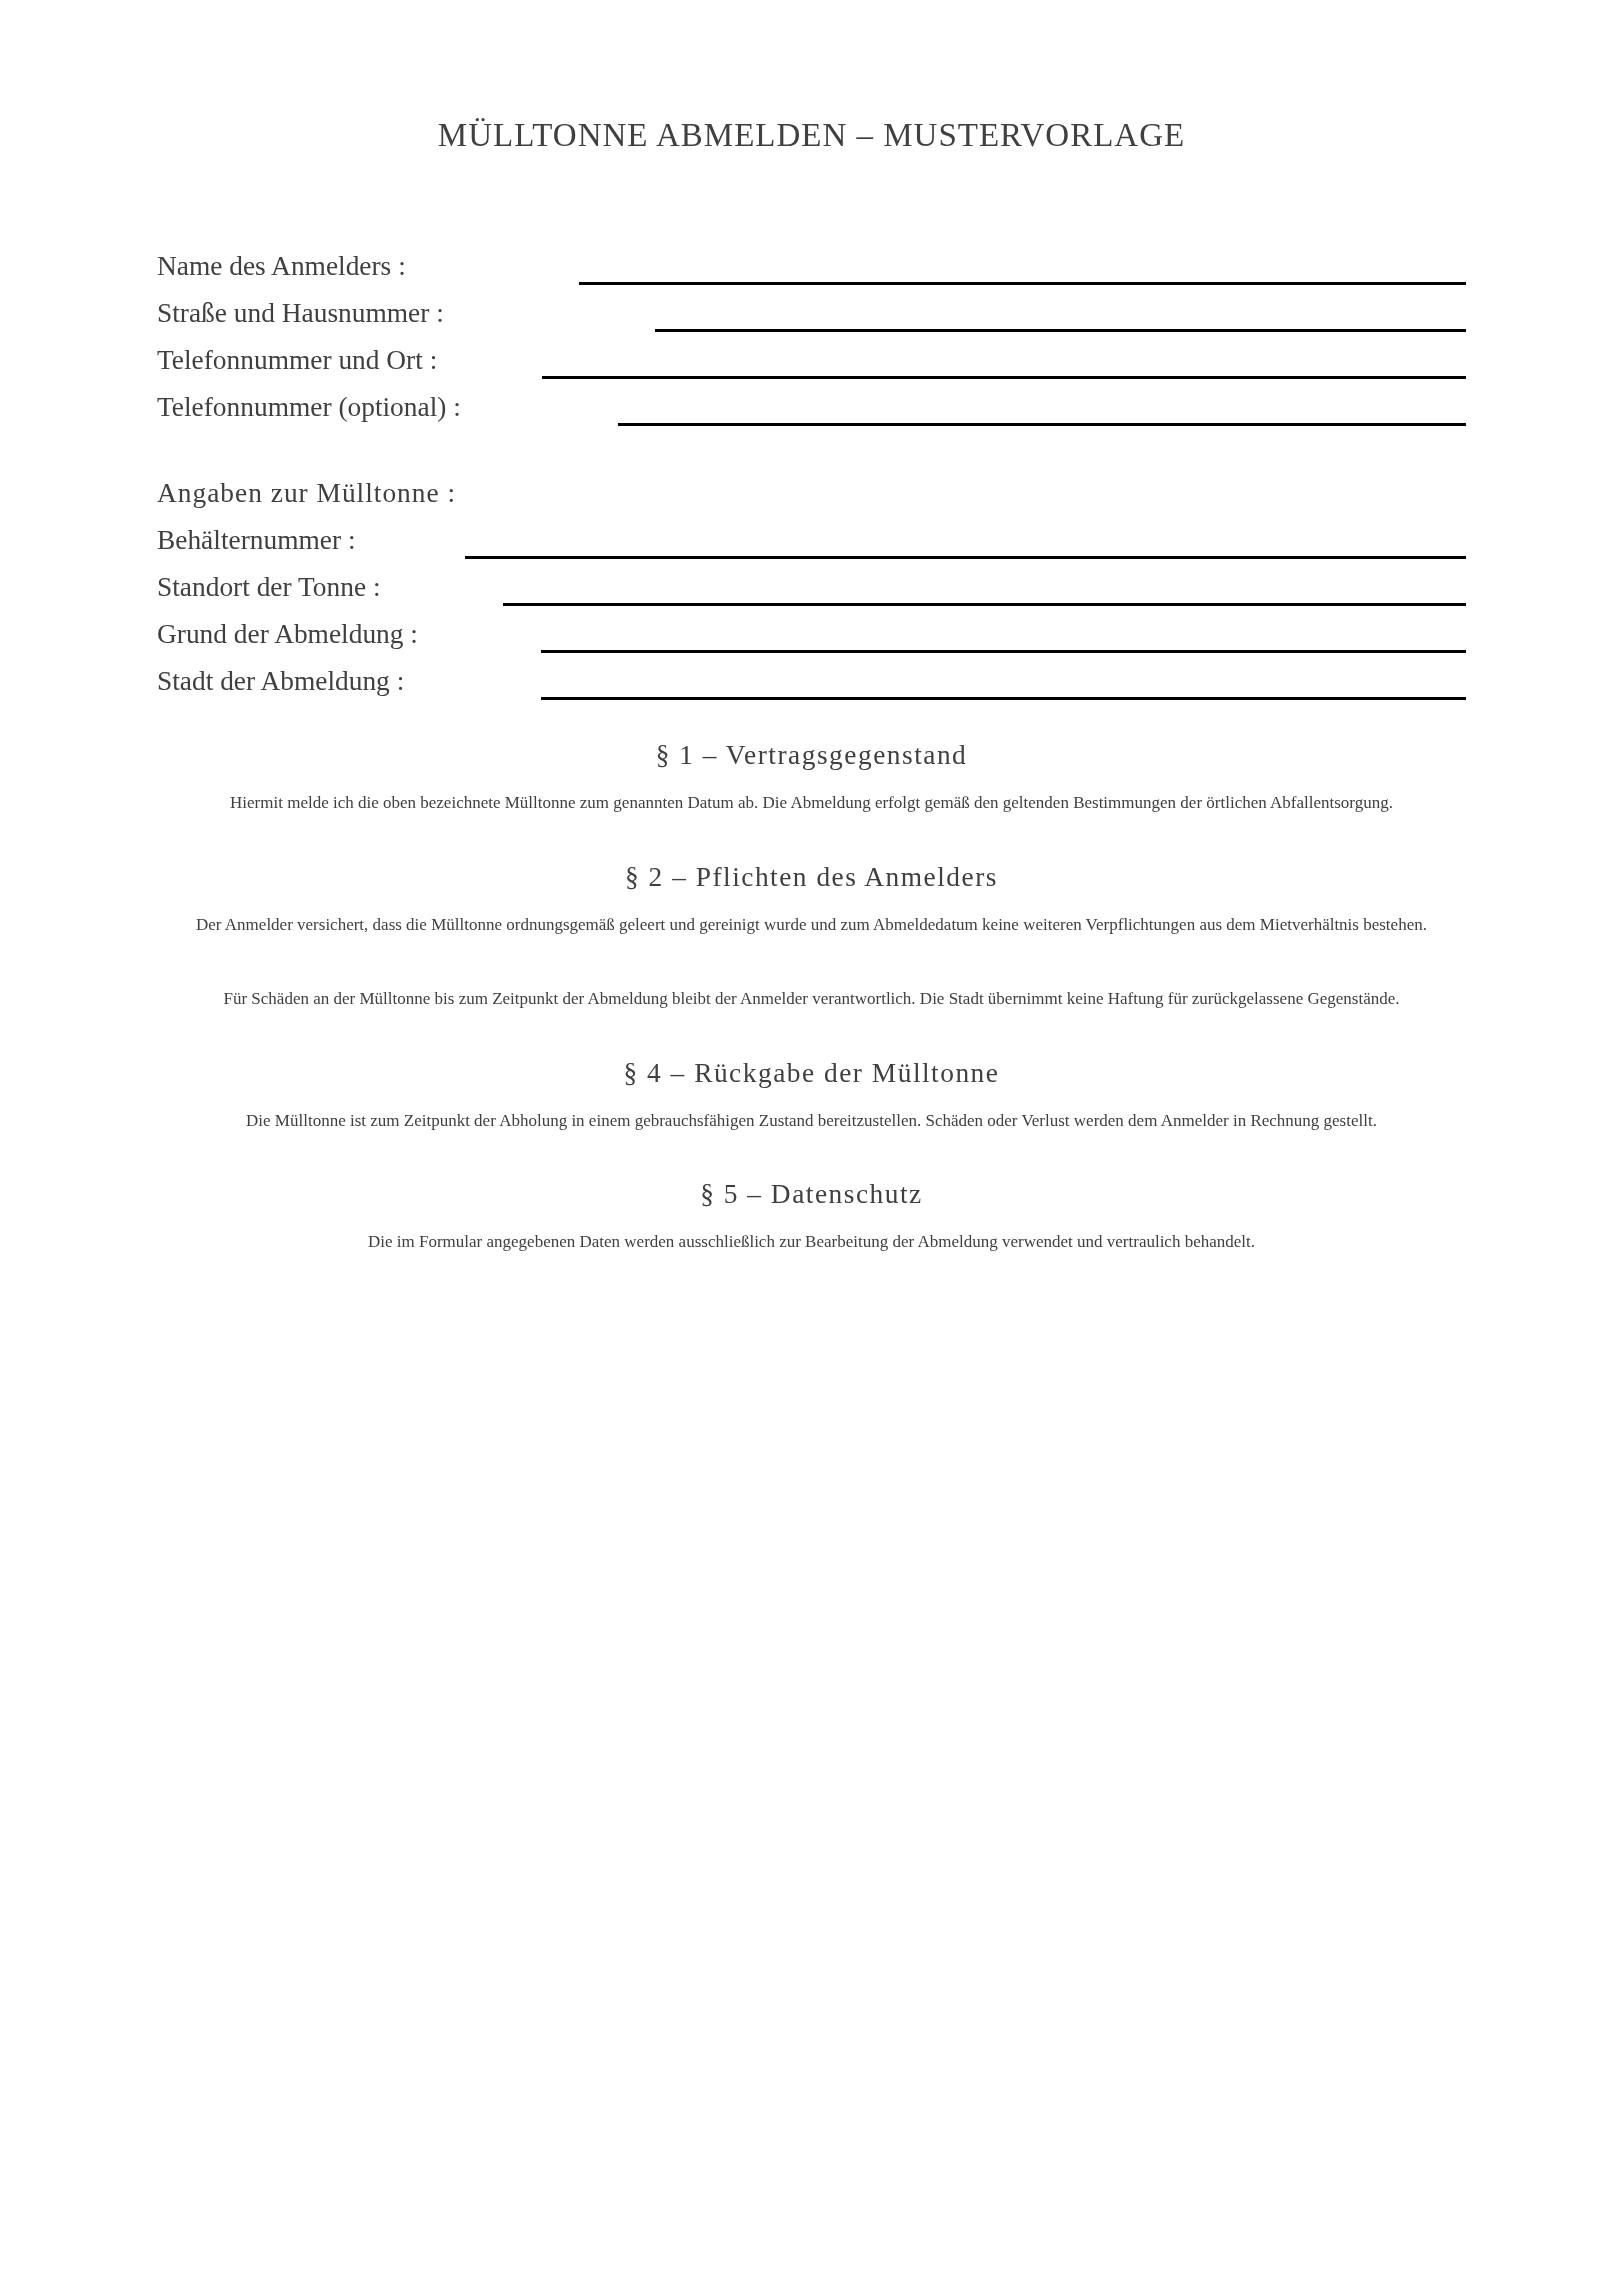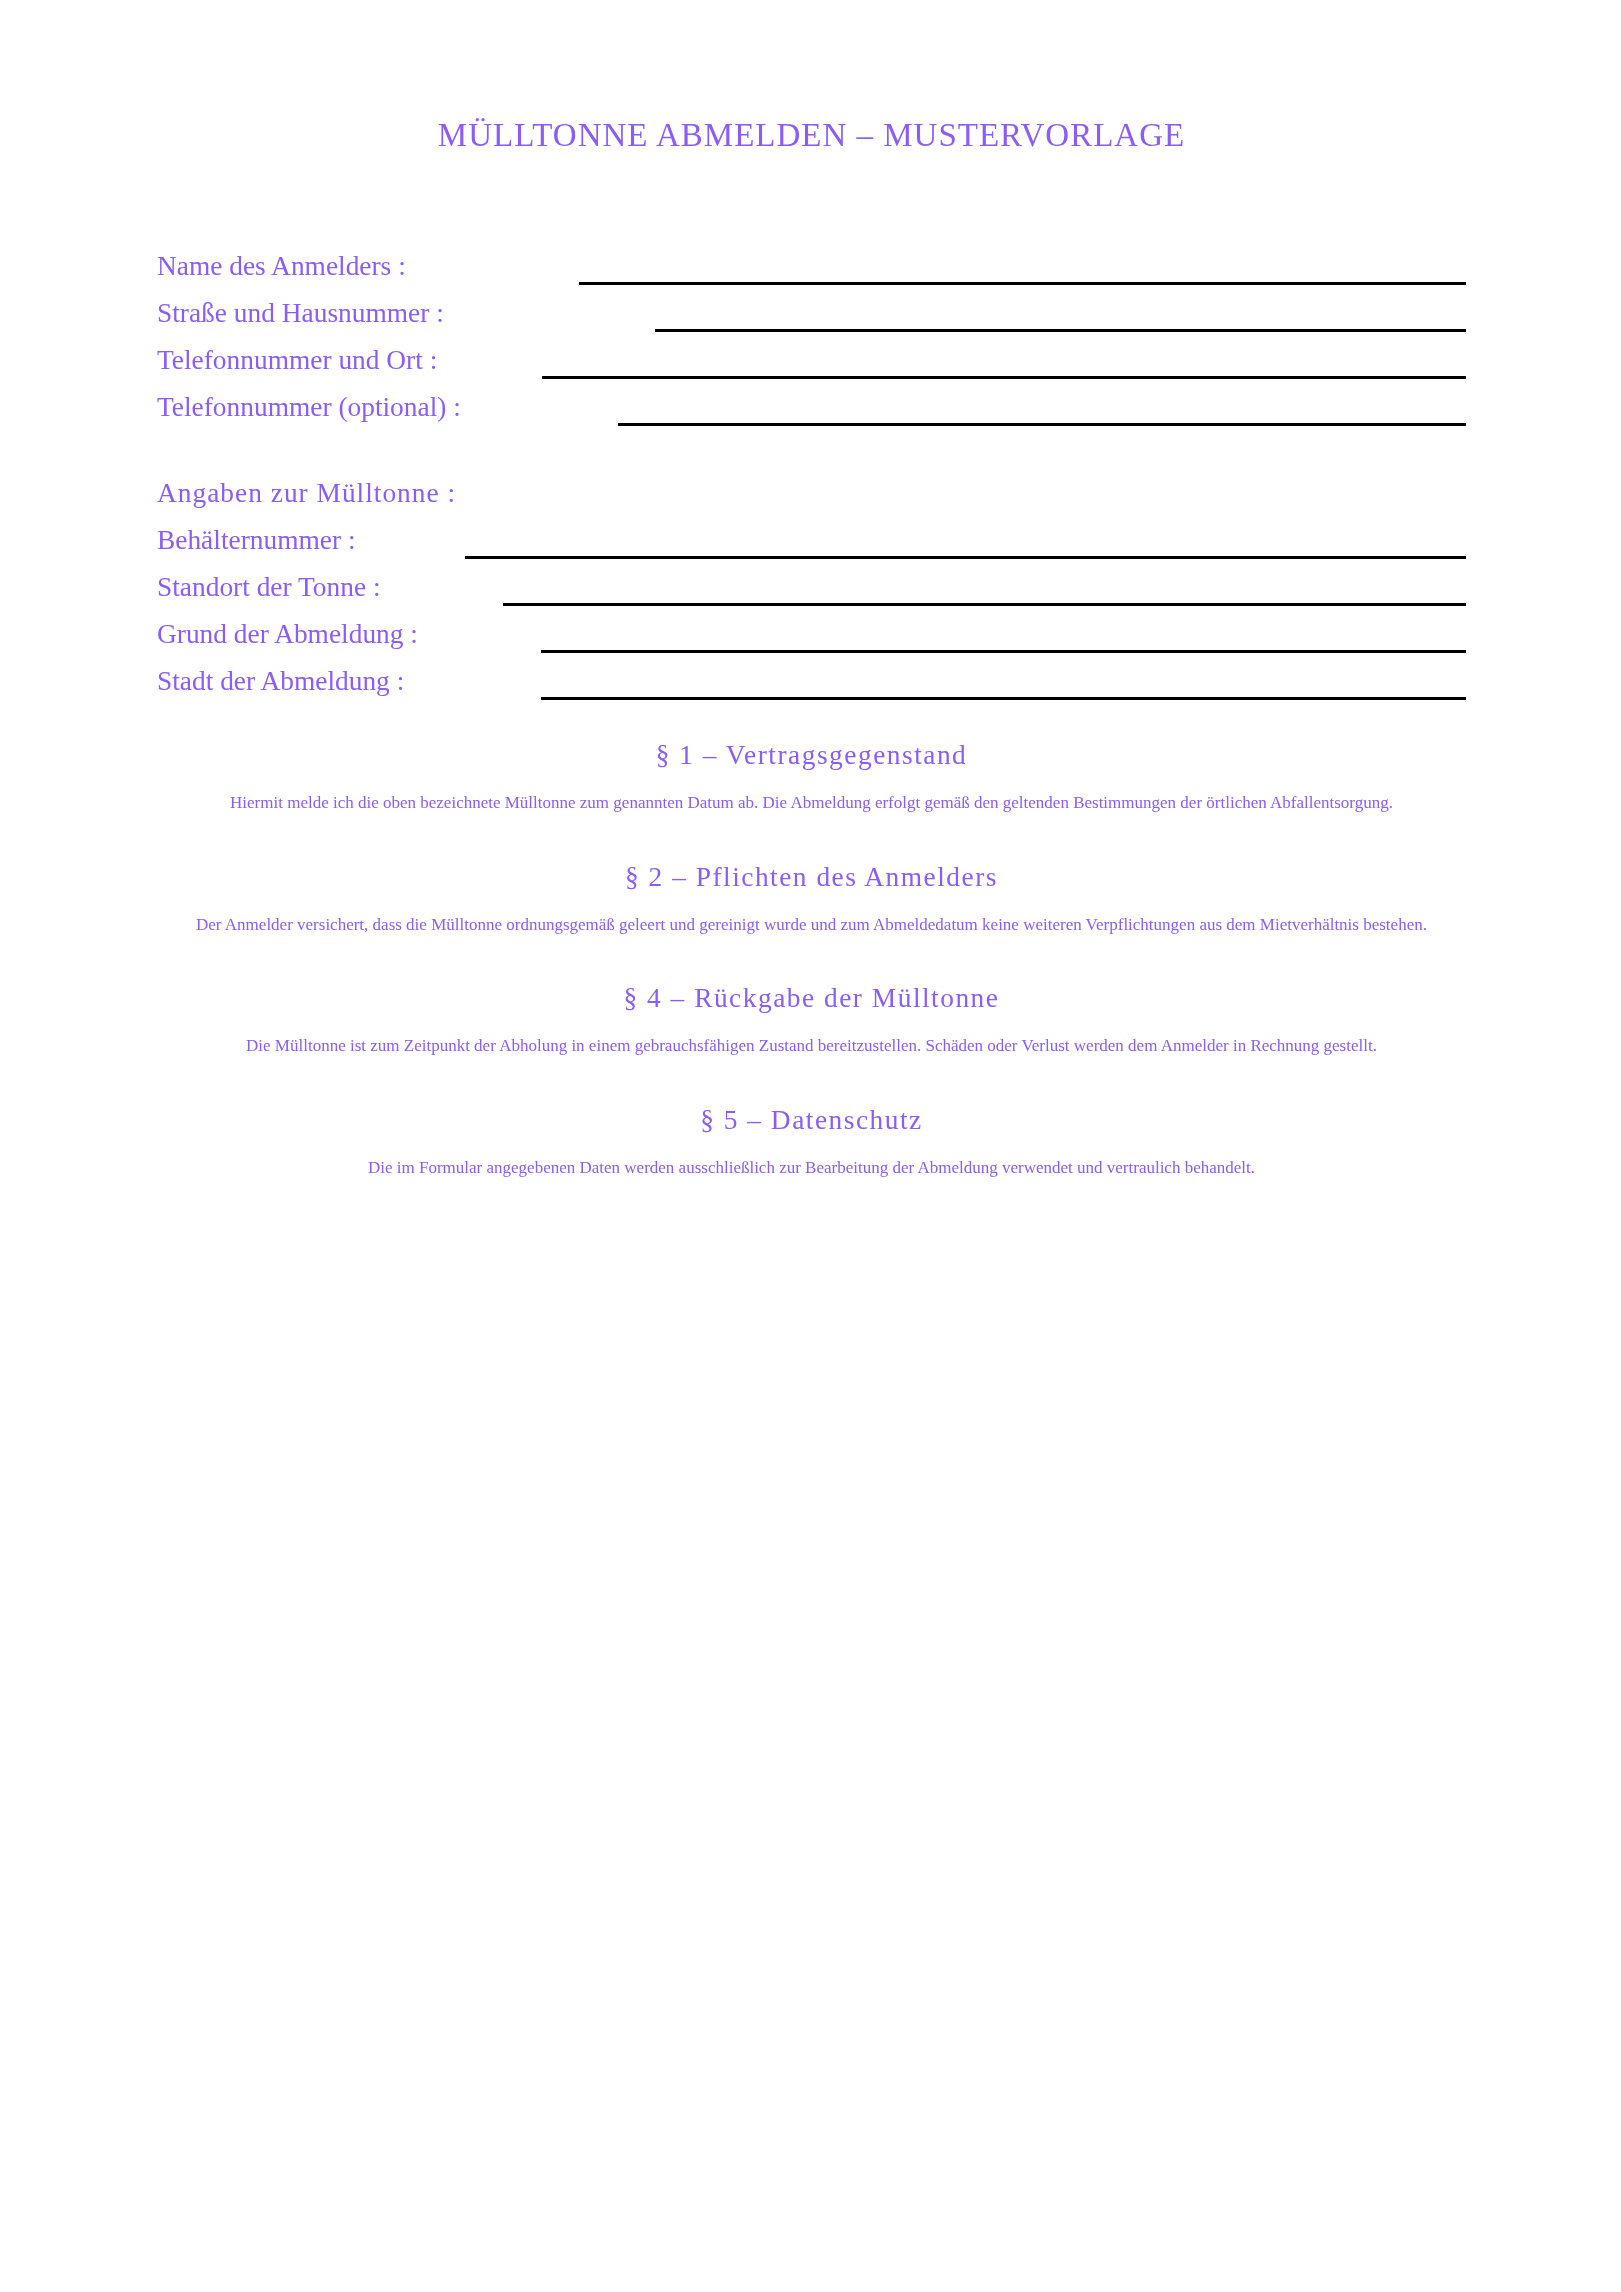--- a/index.html
+++ b/index.html
@@ -2,21 +2,21 @@
 <html lang="de"><head>
 <meta charset="utf-8">
 <style>
   * { margin: 0; padding: 0; box-sizing: border-box; }
   html, body { background: #ffffff; }
   .page {
     position: relative;
     width: 1621px;
     height: 2293px;
     background: #ffffff;
-    color: #8b5cf6;
+    color: #404040;
     font-family: "Liberation Serif", "DejaVu Serif", serif;
     padding: 0 155px 0 157px;
     overflow: hidden;
   }
   .doc-title {
     margin-top: 114px;
     text-align: center;
     font-size: 33px;
     font-weight: 400;
     letter-spacing: 1px;
@@ -121,20 +121,21 @@
     <div class="section-heading">§ 1 – Vertragsgegenstand</div>
     <p class="section-body">Hiermit melde ich die oben bezeichnete Mülltonne zum genannten Datum ab. Die Abmeldung erfolgt gemäß den geltenden Bestimmungen der örtlichen Abfallentsorgung.</p>
   </div>
 
   <div class="section">
     <div class="section-heading">§ 2 – Pflichten des Anmelders</div>
     <p class="section-body">Der Anmelder versichert, dass die Mülltonne ordnungsgemäß geleert und gereinigt wurde und zum Abmeldedatum keine weiteren Verpflichtungen aus dem Mietverhältnis bestehen.</p>
   </div>
 
   <div class="section">
+    <p class="section-body">Für Schäden an der Mülltonne bis zum Zeitpunkt der Abmeldung bleibt der Anmelder verantwortlich. Die Stadt übernimmt keine Haftung für zurückgelassene Gegenstände.</p>
   </div>
 
   <div class="section">
     <div class="section-heading">§ 4 – Rückgabe der Mülltonne</div>
     <p class="section-body">Die Mülltonne ist zum Zeitpunkt der Abholung in einem gebrauchsfähigen Zustand bereitzustellen. Schäden oder Verlust werden dem Anmelder in Rechnung gestellt.</p>
   </div>
 
   <div class="section">
     <div class="section-heading">§ 5 – Datenschutz</div>
     <p class="section-body">Die im Formular angegebenen Daten werden ausschließlich zur Bearbeitung der Abmeldung verwendet und vertraulich behandelt.</p>

